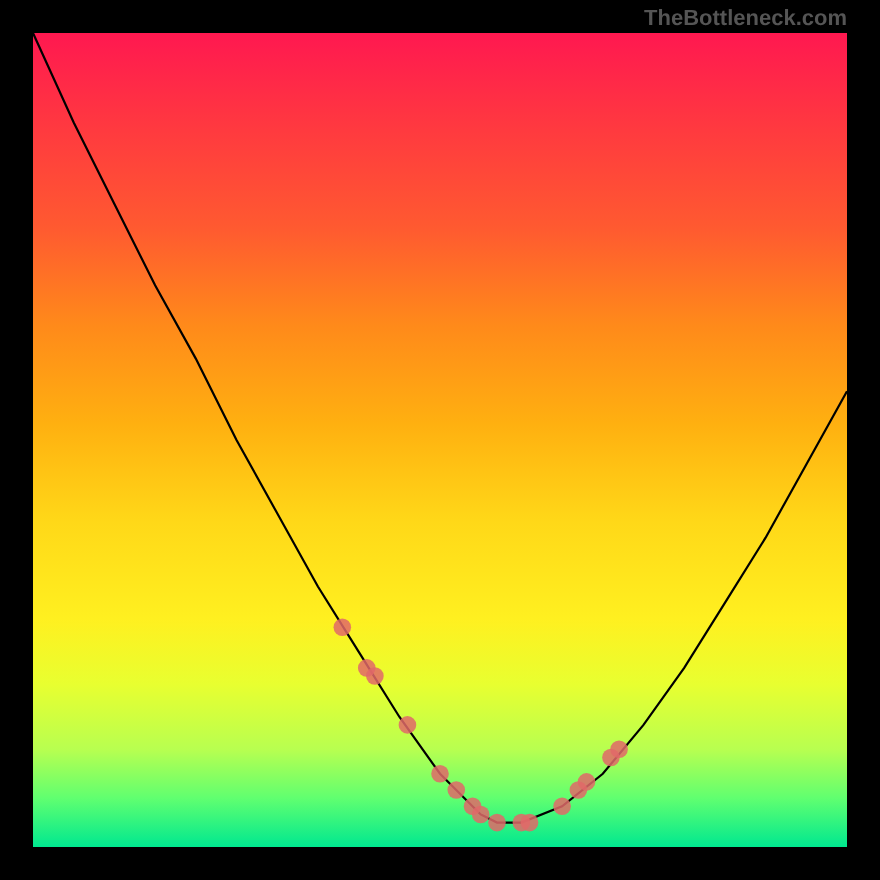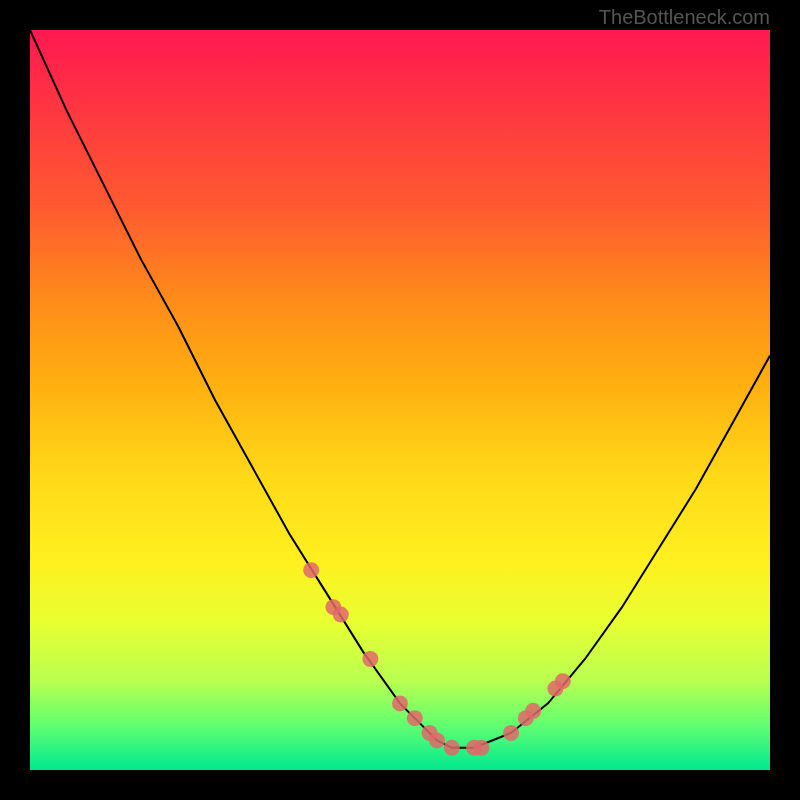--- a/index.html
+++ b/index.html
@@ -29,21 +29,21 @@
       #60ff70 94%,
       #00e890 100%
     );
   }
   .watermark {
     position: absolute;
     top: 6px;
     right: 30px;
     color: #555;
     font-size: 20px;
-    font-weight: normal;
+    font-weight: bold;
     z-index: 10;
   }
   svg.overlay {
     position: absolute;
     left: 30px;
     top: 30px;
     width: 740px;
     height: 740px;
     pointer-events: none;
   }

